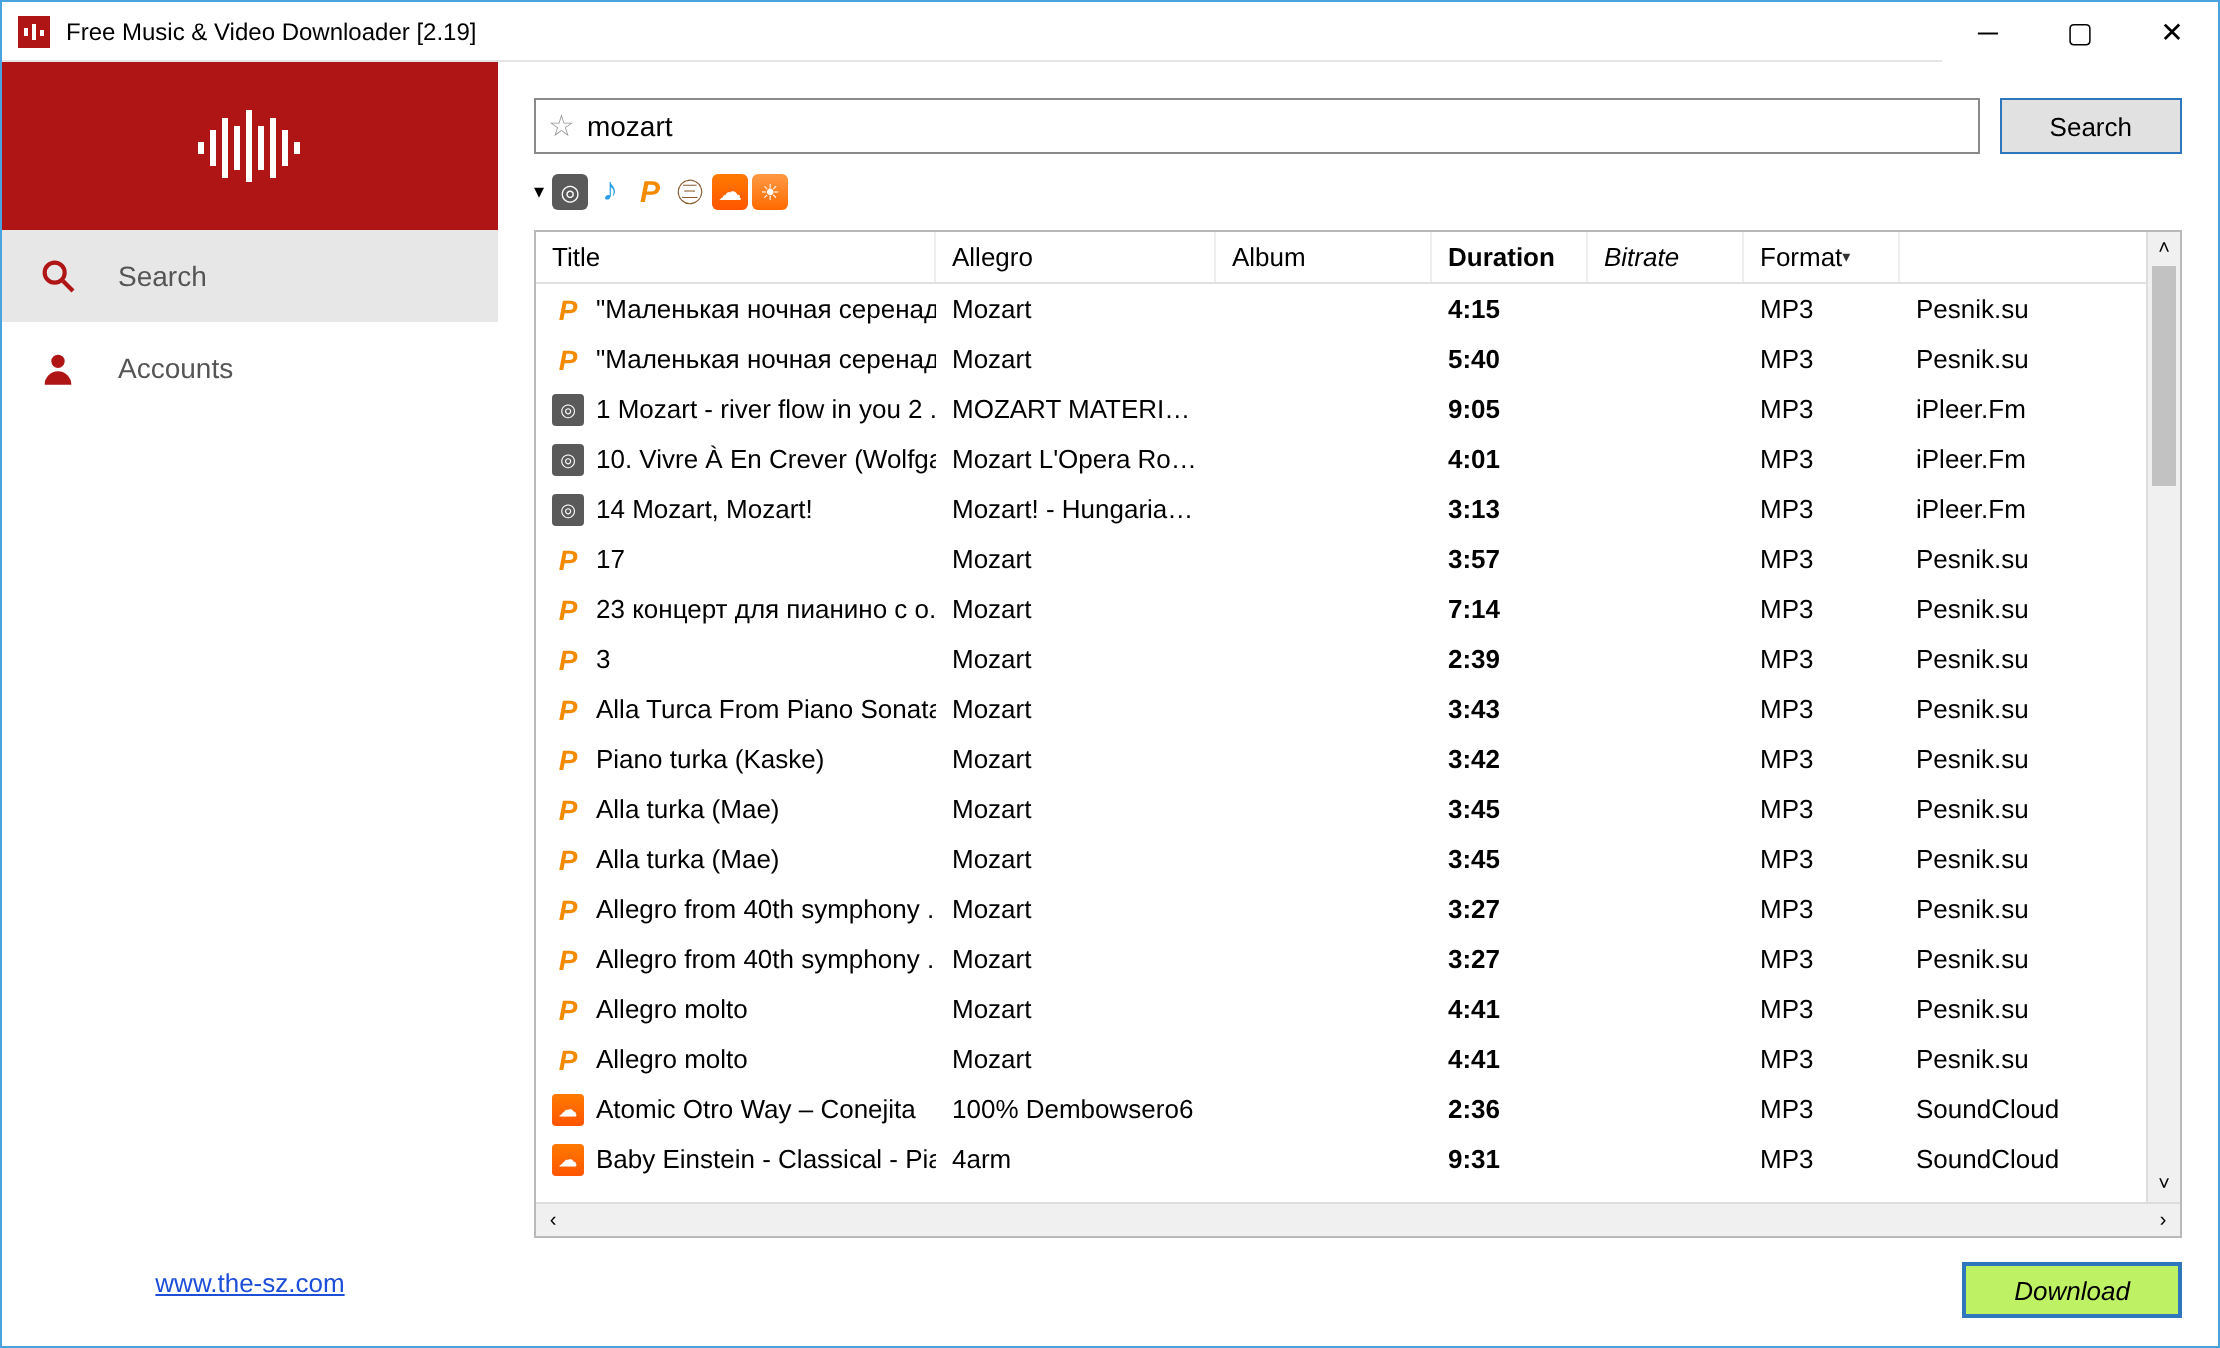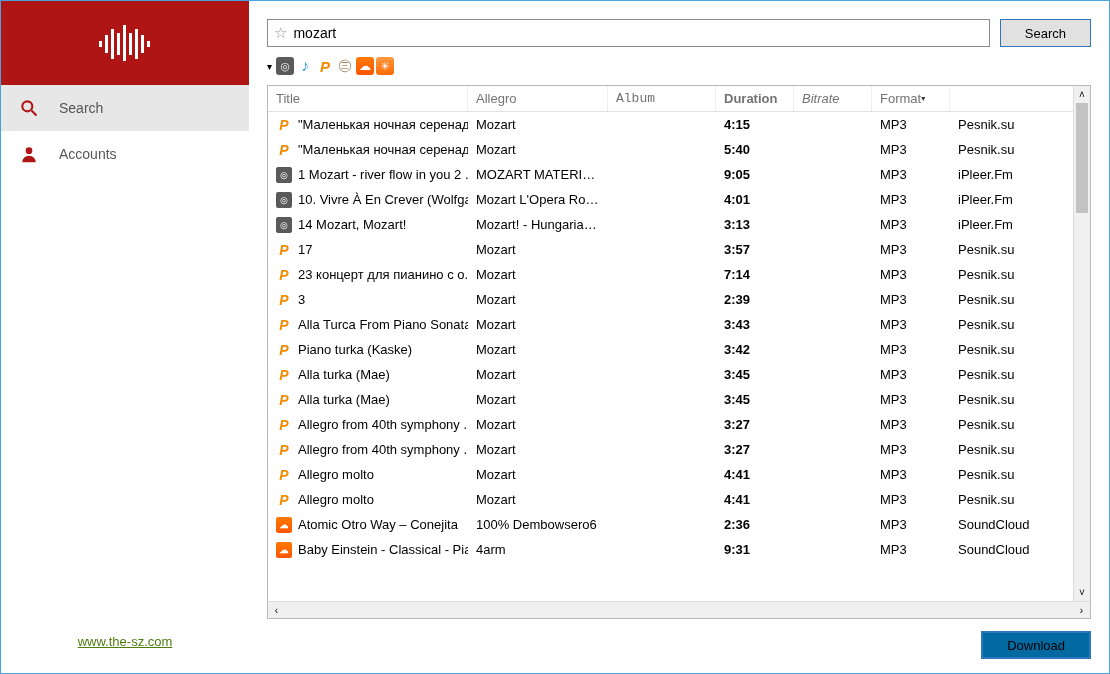--- a/index.html
+++ b/index.html
@@ -14,68 +14,83 @@
   .body { flex: 1; display: flex; overflow: hidden; }
   .sidebar { width: 248px; background: #fff; display: flex; flex-direction: column; }
   .logo-block { height: 84px; background: #b01515; display: flex; align-items: center; justify-content: center; }
   .logo-block svg { width: 60px; height: 40px; }
   .nav { flex: 1; }
   .nav-item { display: flex; align-items: center; height: 46px; padding: 0 16px; cursor: pointer; color: #555; }
   .nav-item.active { background: #e7e7e7; }
   .nav-item .nav-icon { width: 24px; height: 24px; margin-right: 18px; display: flex; align-items: center; justify-content: center; }
   .nav-item .nav-label { font-size: 14px; }
   .footer-link { text-align: center; padding: 16px 0 24px 0; }
-  .footer-link a { color: #4d7c0f; font-size: 13px; text-decoration: underline; }
+  .footer-link a { color: #1d4ed8; font-size: 13px; text-decoration: underline; }
   .main { flex: 1; display: flex; flex-direction: column; overflow: hidden; padding: 0; }
   .search-row { display: flex; align-items: center; padding: 18px 18px 4px 18px; gap: 10px; }
   .search-box { flex: 1; display: flex; align-items: center; border: 1px solid #8a8a8a; height: 28px; padding: 0 6px; }
   .search-box .star { font-size: 15px; color: #999; margin-right: 6px; }
   .search-box input { border: none; outline: none; flex: 1; font-size: 14px; }
   .btn { border: 1px solid #2e77bd; background: #e1e1e1; height: 28px; padding: 0 24px; font-size: 13px; cursor: pointer; }
-  .btn.highlight { border: 2px solid #2e77bd; background: #0369a1; }
+  .btn.highlight { border: 2px solid #2e77bd; background: #bef264; font-style: italic; }
   .filter-row { display: flex; align-items: center; padding: 6px 18px 6px 18px; gap: 2px; }
   .filter-row .tri { font-size: 10px; color: #000; margin-right: 2px; }
   .filter-row .chip { width: 18px; height: 18px; border-radius: 3px; display: inline-flex; align-items: center; justify-content: center; font-size: 11px; }
   .chip.c-gray { background: #5a5a5a; color: #fff; }
   .chip.c-note { color: #2e9de6; font-size: 16px; background: transparent; }
   .chip.c-p { color: #f38b00; font-weight: bold; font-style: italic; font-size: 15px; background: transparent; }
   .chip.c-bag { color: #8a5c2e; font-size: 14px; background: transparent; }
   .chip.c-cloud { background: linear-gradient(#ff7a00,#ff5500); color: #fff; font-size: 12px; }
   .chip.c-sun { background: linear-gradient(#ff9a44,#ff6a00); color: #fff; }
   .table-wrap { flex: 1; margin: 4px 18px 8px 18px; border: 1px solid #b9b9b9; display: flex; flex-direction: column; overflow: hidden; position: relative; }
   .thead { display: flex; align-items: center; height: 26px; font-size: 13px; border-bottom: 1px solid #e0e0e0; background: #fff; }
-  .thead .th { padding: 0 8px; border-right: 1px solid #eee; height: 100%; display: flex; align-items: center; color: #737373; }
+  .thead .th { padding: 0 8px; border-right: 1px solid #eee; height: 100%; display: flex; align-items: center; color: #000000; }
   .tbody { flex: 1; overflow: hidden; }
   .tr { display: flex; align-items: center; height: 25px; font-size: 13px; }
   .td { padding: 0 8px; overflow: hidden; white-space: nowrap; text-overflow: ellipsis; }
   .src-ico { width: 16px; height: 16px; margin-right: 6px; display: inline-flex; align-items: center; justify-content: center; font-weight: bold; font-style: italic; font-size: 14px; flex-shrink: 0; }
   .src-p { color: #f38b00; }
   .src-c { background: #5a5a5a; color: #fff; border-radius: 2px; font-size: 9px; font-style: normal; font-weight: normal; }
   .src-sc { background: linear-gradient(#ff7a00,#ff5500); color: #fff; border-radius: 2px; font-size: 9px; font-style: normal; }
   .col-title { width: 200px; display: flex; align-items: center; }
   .col-artist { width: 140px; }
-  .col-album { width: 108px; font-family: Liberation Mono, monospace; }
+  .col-album { width: 108px; }
   .col-duration { width: 78px; font-weight: bold; }
   .col-bitrate { width: 78px; font-style: italic; }
   .col-format { width: 78px; }
   .col-source { flex: 1; }
   .vscroll { position: absolute; right: 0; top: 0; bottom: 17px; width: 17px; background: #f0f0f0; border-left: 1px solid #ddd; display: flex; flex-direction: column; }
   .vscroll .arrow { height: 17px; display: flex; align-items: center; justify-content: center; font-size: 10px; background: #f0f0f0; }
   .vscroll .thumb { background: #c2c2c2; margin: 0 2px; height: 110px; }
   .hscroll { height: 17px; background: #f0f0f0; border-top: 1px solid #ddd; display: flex; align-items: center; }
   .hscroll .harrow { width: 17px; text-align: center; font-size: 10px; }
   .hscroll .htrack { flex: 1; height: 12px; background: #f0f0f0; }
   .action-row { display: flex; justify-content: flex-end; padding: 4px 18px 14px 18px; }
   .th.sorted::after { content: " ▾"; font-size: 8px; color: #333; }
 </style>
 </head>
 <body>
 
 <div class="window">
 
+  <div class="titlebar">
+    <span class="app-icon">
+      <svg viewBox="0 0 12 12">
+          <rect x="1" y="4" width="2" height="4" fill="#fff"></rect>
+          <rect x="5" y="2" width="2" height="8" fill="#fff"></rect>
+          <rect x="9" y="5" width="2" height="3" fill="#fff"></rect>
+        </svg>
+    </span>
+    <span class="title">Free Music &amp; Video Downloader [2.19]</span>
+    <div class="win-controls">
+      <div class="win-btn">─</div>
+      <div class="win-btn">▢</div>
+      <div class="win-btn">✕</div>
+    </div>
+  </div>
 
   <div class="body">
 
     <div class="sidebar">
       <div class="logo-block">
         <svg viewBox="0 0 60 40">
           <g fill="#fff">
             <rect x="4" y="18" width="3" height="6"></rect>
             <rect x="10" y="12" width="3" height="18"></rect>
             <rect x="16" y="6" width="3" height="30"></rect>

